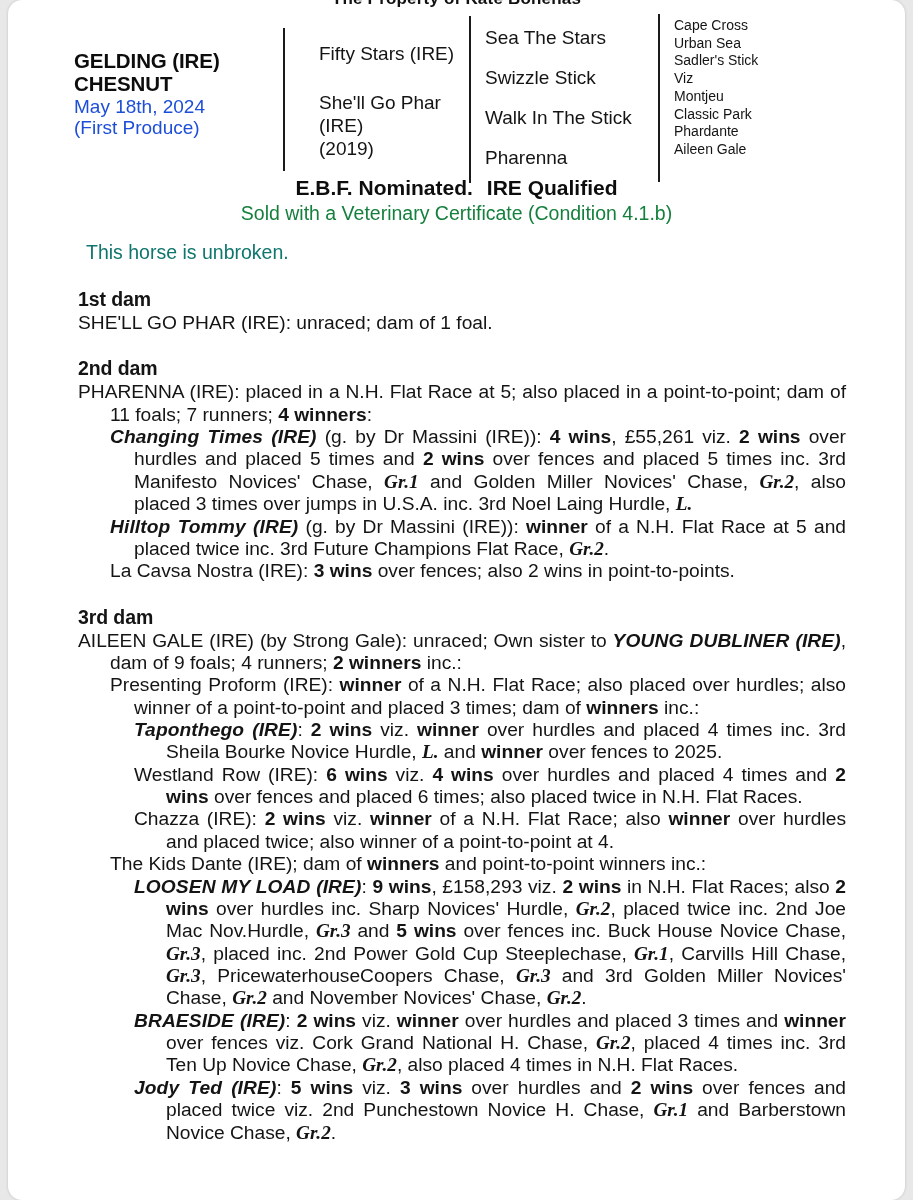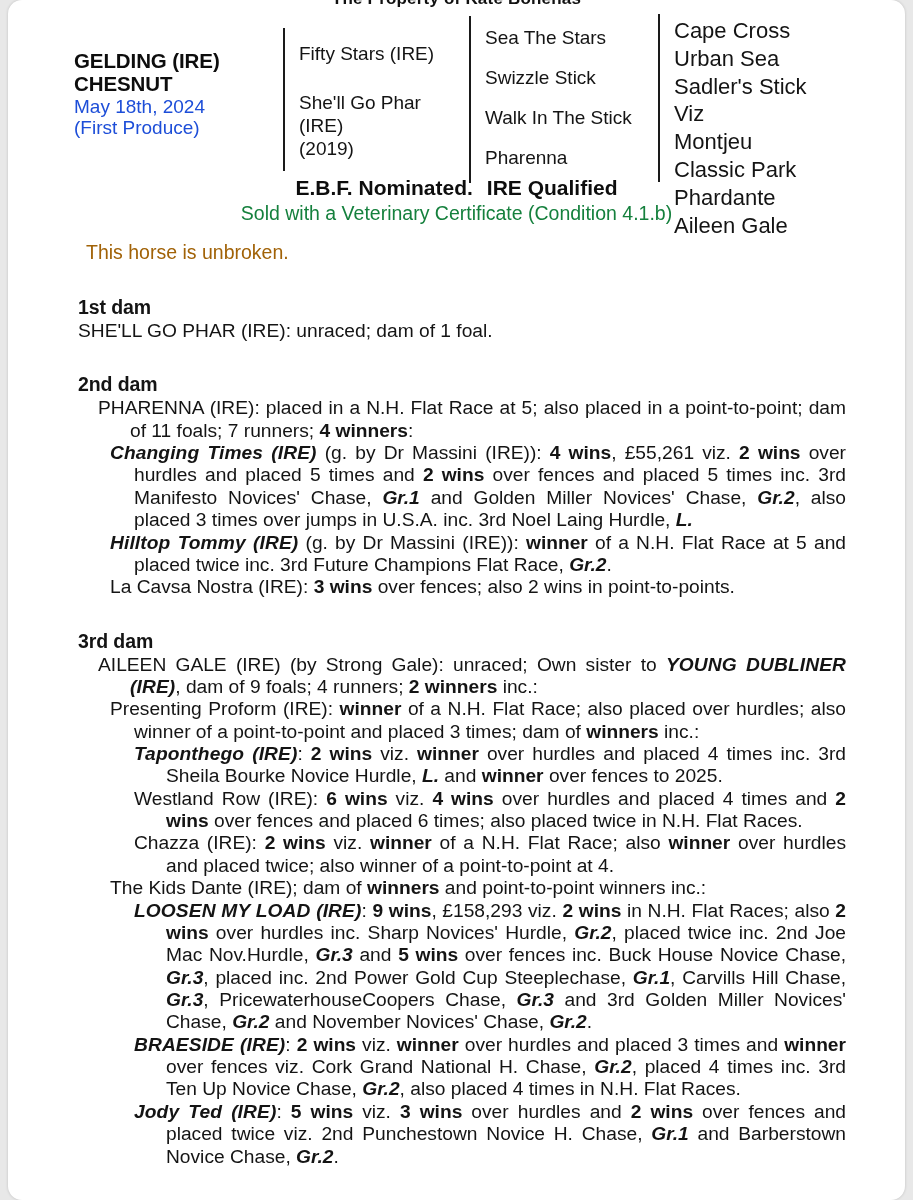--- a/index.html
+++ b/index.html
@@ -71,31 +71,31 @@
     font-size: 19px;
     line-height: 1.13;
     color: #1d4ed8;
   }
   .gp-entry {
     font-size: 19px;
     line-height: 1.2;
     color: #141414;
     white-space: nowrap;
   }
-  .col2 .gp-entry { margin-bottom: 0; }
+  .col2 .gp-entry { margin-bottom: 0; margin-left: 20px; }
   .col2-a { position: absolute; top: 31px; left: 12px; }
   .col2-b { position: absolute; top: 80px; left: 12px; }
   .col3-a { position: absolute; top: 15px; left: 12px; }
   .col3-b { position: absolute; top: 55px; left: 12px; }
   .col3-c { position: absolute; top: 95px; left: 12px; }
   .col3-d { position: absolute; top: 135px; left: 12px; }
   .col4-list {
     position: absolute;
     top: 5px; left: 12px;
-    font-size: 22px;
+    font-size: 14px;
     line-height: 1.265;
     color: #141414;
     white-space: nowrap;
   }
 
   
   .hl-bold {
     position: absolute;
     top: 176px; left: 0; right: 0;
     text-align: center;
@@ -109,56 +109,56 @@
     top: 202px; left: 0; right: 0;
     text-align: center;
     font-size: 19.5px;
     color: #15803d;
   }
 
   .note {
     position: absolute;
     top: 241px; left: 78px;
     font-size: 19.5px;
-    color: #a16207;
+    color: #0f766e;
   }
 
   
   .body {
     position: absolute;
     top: 280px; left: 70px;
     width: 768px;
     font-size: 19.2px;
     color: #141414;
   }
   .dam-head {
     font-weight: bold;
     font-size: 19.5px;
-    margin-top: 16px;
+    margin-top: 8px;
     margin-bottom: 1px;
     letter-spacing: -0.1px;
   }
   .sec { margin-bottom: 0; }
   p.entry {
     margin: 0;
     line-height: 1.165;
     text-align: justify;
     text-justify: inter-word;
     text-indent: 0;
     padding-left: 0;
   }
   p.entry.lvl0 { padding-left: 0; text-indent: 0; }
-  p.entry.lvl0.hang { padding-left: 32px; text-indent: -32px; margin-left: 20px; }
+  p.entry.lvl0.hang { padding-left: 32px; text-indent: -32px; }
   p.entry.lvl1 { padding-left: 56px; text-indent: -24px; }
   p.entry.lvl2 { padding-left: 88px; text-indent: -32px; }
   p.entry.nofill { text-align: left; }
 
   b { font-weight: bold; }
   i.it { font-style: italic; font-weight: bold; letter-spacing: 0.1px; }
-  i.gr { font-style: italic; font-weight: bold; }
+  i.gr { font-style: italic; font-weight: bold; font-family: Liberation Serif, serif; }
   .spacer { height: 15px; }
 </style>
 </head>
 <body>
 
 <div id="page">
 <div id="inner">
 
   <div class="owner-line">The Property of Kate Bohenas</div>
 

